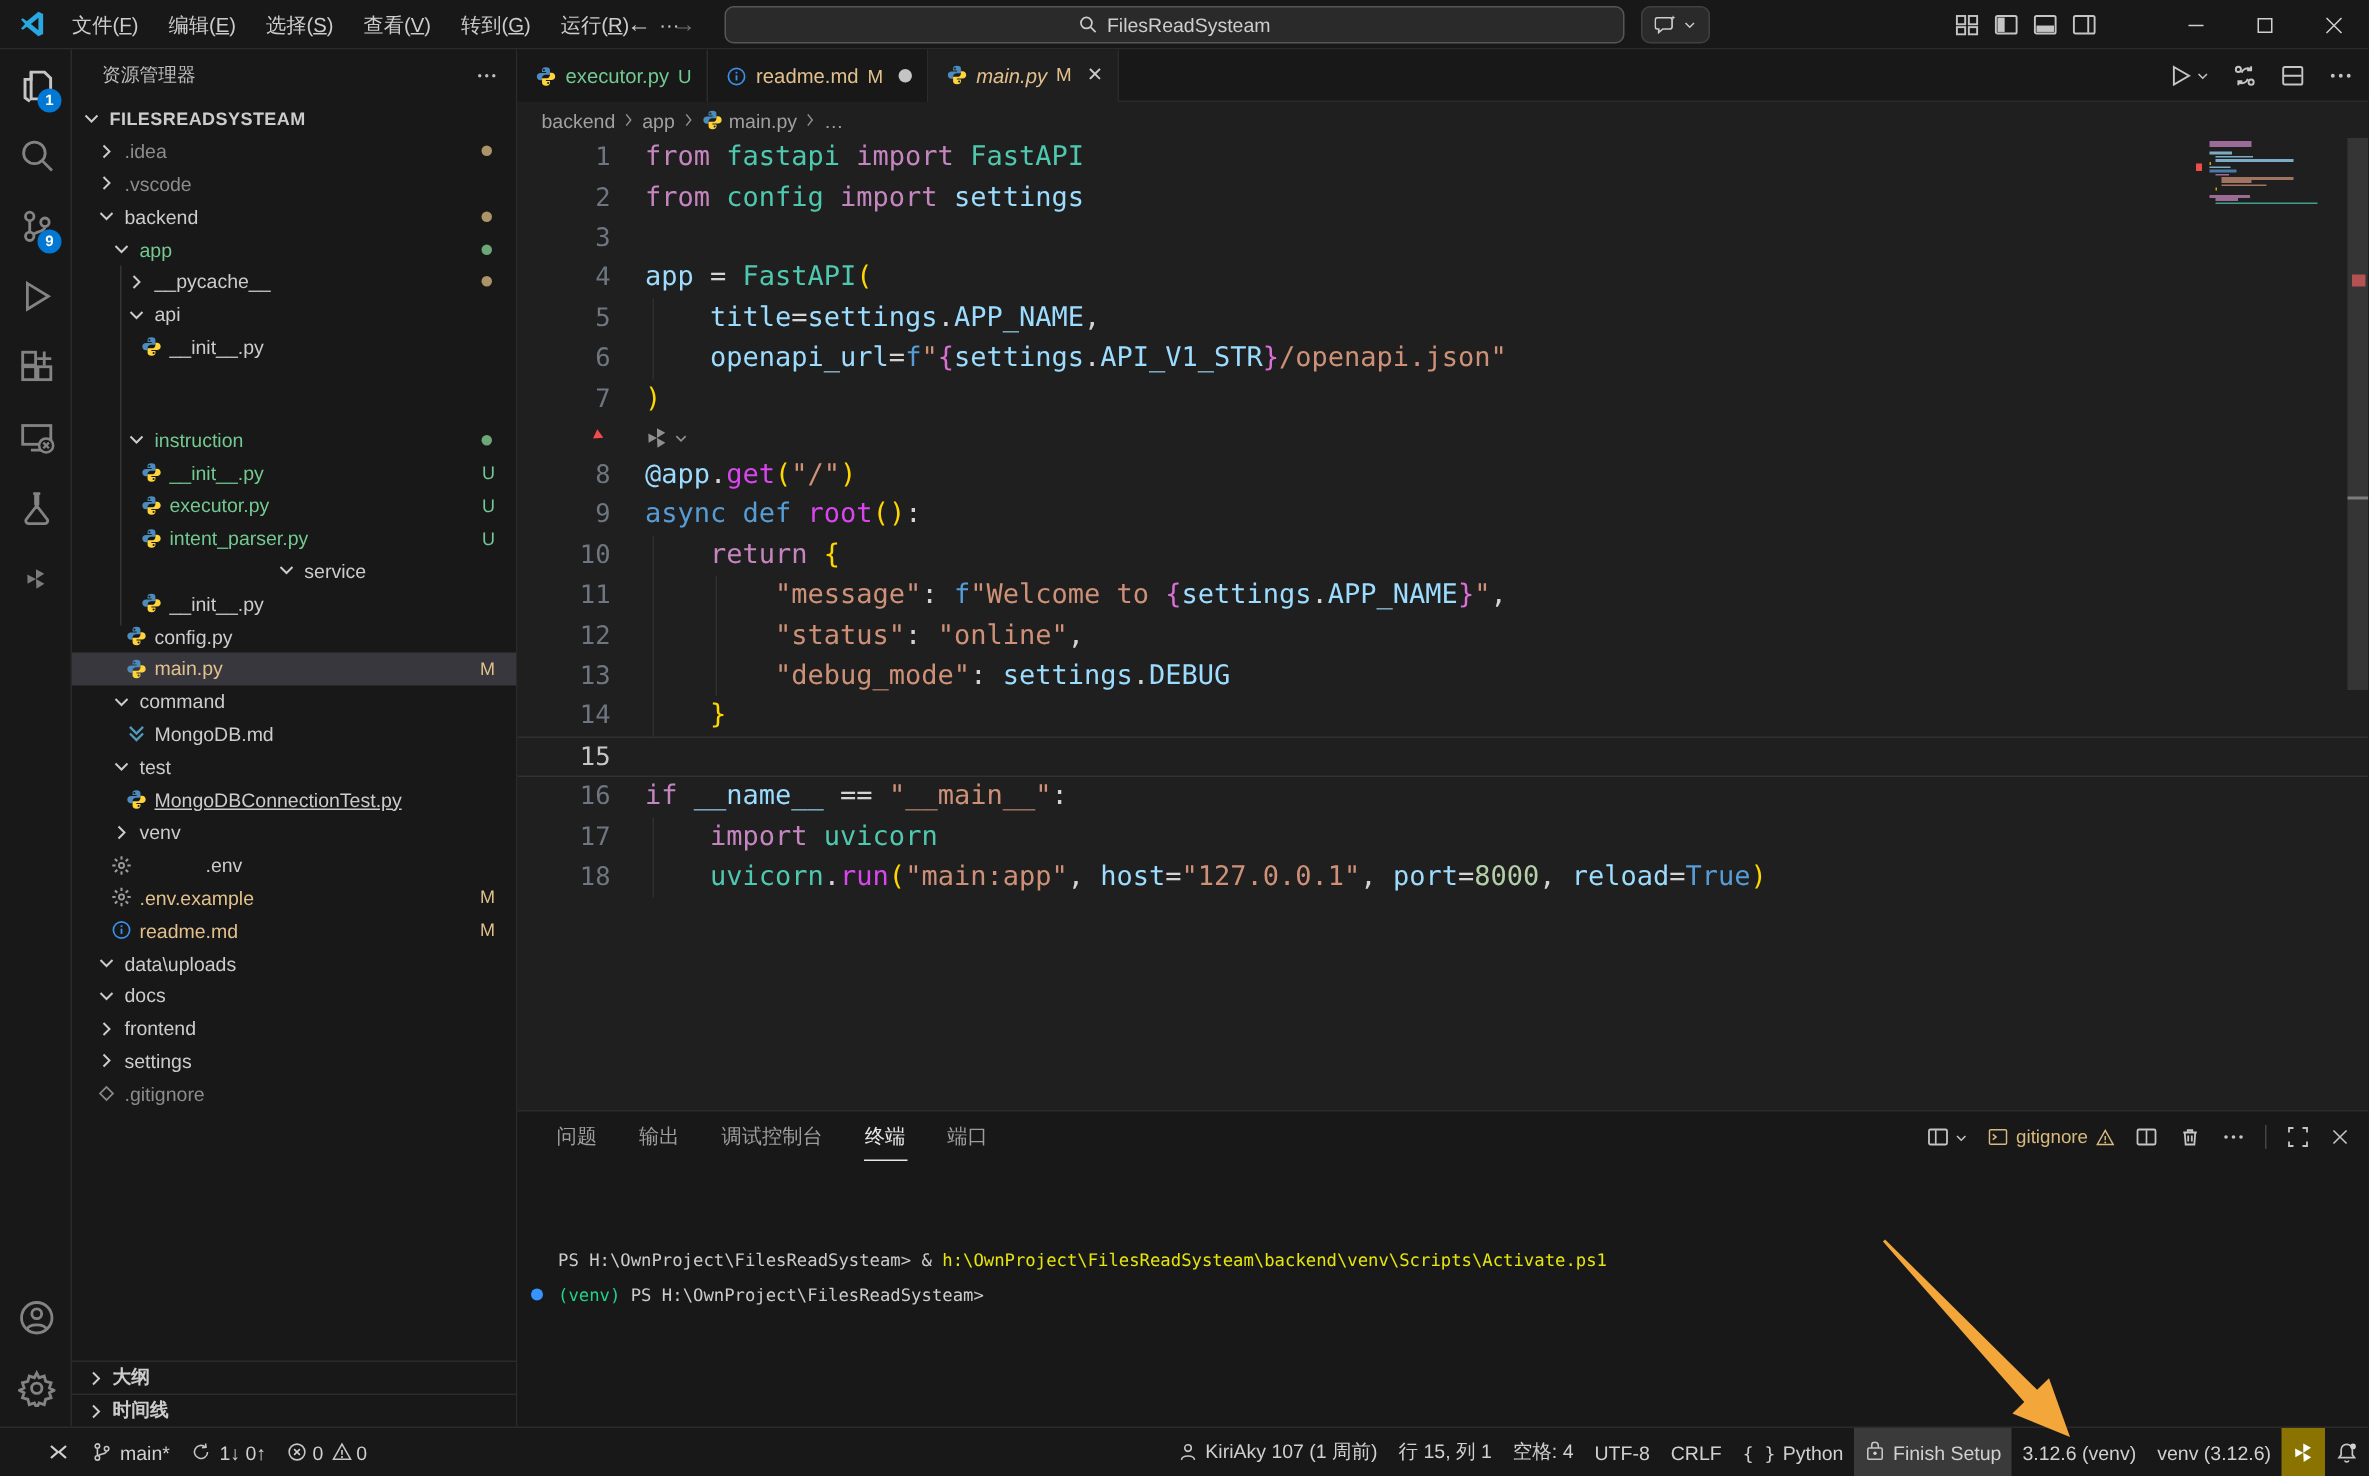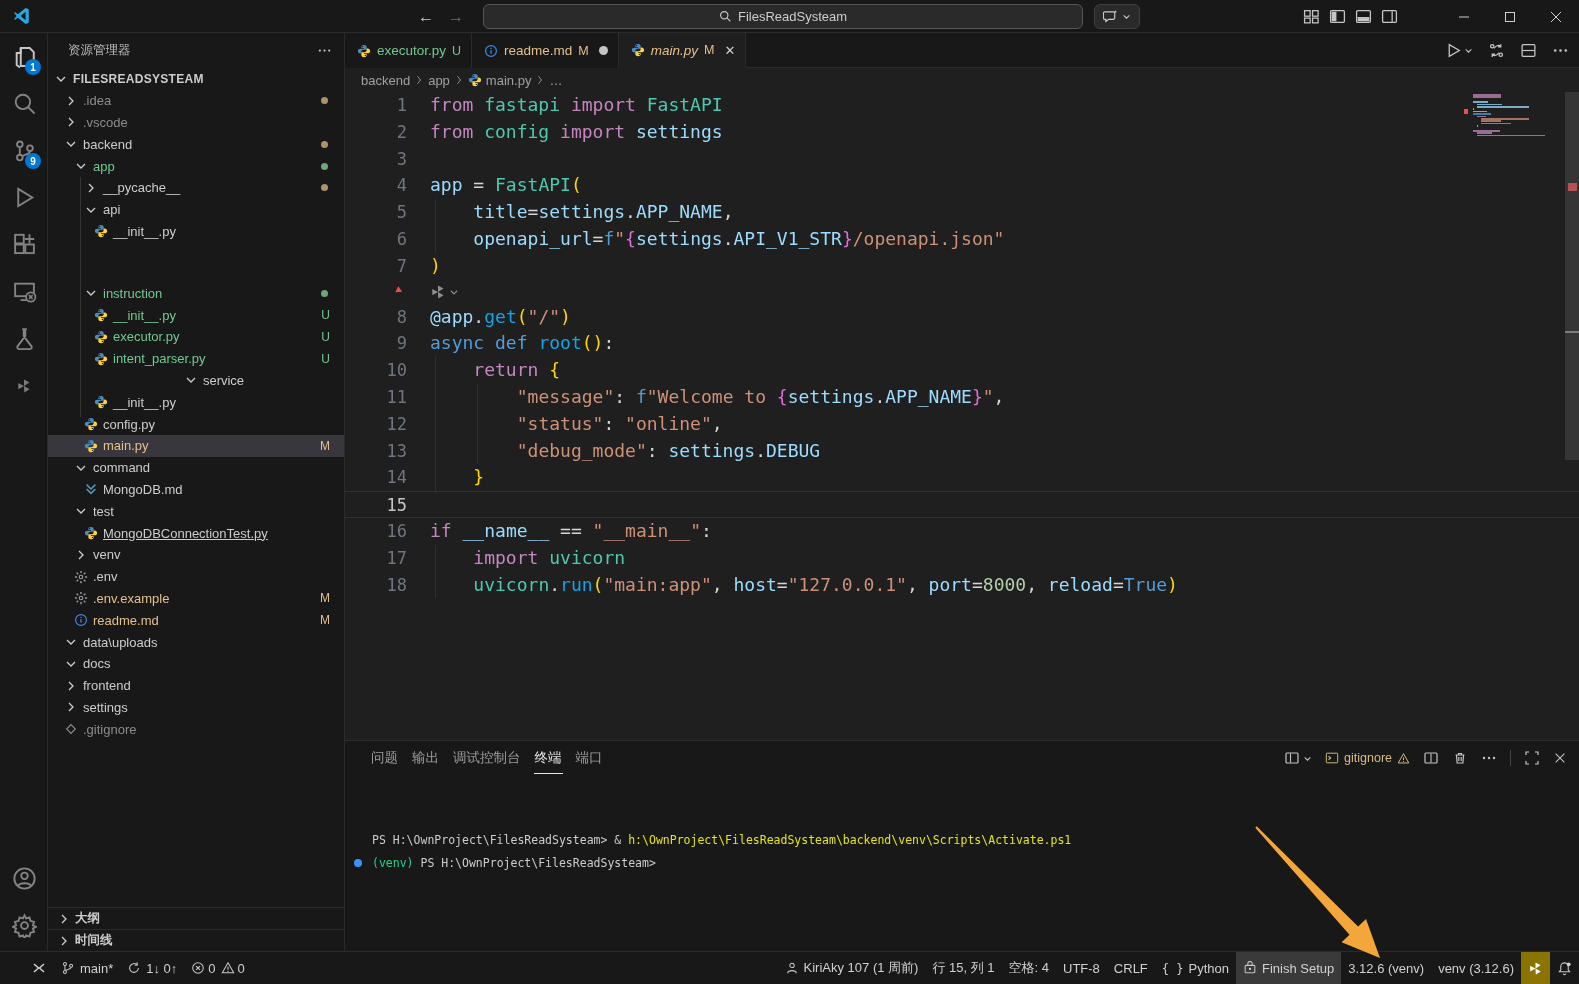--- a/index.html
+++ b/index.html
@@ -75,35 +75,35 @@
   
   #codearea { position:absolute; top:59px; left:0; right:0; bottom:211px; overflow:hidden;
               font-family:"DejaVu Sans Mono","Liberation Mono",monospace; font-size:18px; }
   .crow { position:absolute; left:0; right:0; height:26.8px; }
   .crow .ln { position:absolute; left:0; width:62px; text-align:right; color:#6e7681;
               font-size:17px; line-height:26.8px; }
   .crow .ct { position:absolute; left:85px; white-space:pre; line-height:26.8px; }
   .crow.cur { border-top:1px solid #313131; border-bottom:1px solid #313131; }
   .crow.cur .ln { color:#c6c6c6; }
   .tk-kw{color:#C586C0}.tk-kwb{color:#569CD6}.tk-cls{color:#4EC9B0}.tk-var{color:#9CDCFE}
-  .tk-fn{color:#0ea5e9}.tk-str{color:#CE9178}.tk-num{color:#B5CEA8}.tk-br{color:#FFD700}
+  .tk-fn{color:#d946ef}.tk-str{color:#CE9178}.tk-num{color:#B5CEA8}.tk-br{color:#FFD700}
   .tk-brp{color:#DA70D6}.tk-pun{color:#D4D4D4}
   .codelens { position:absolute; left:0; right:0; height:24px; display:flex; align-items:center; }
   .indent-guide { position:absolute; width:1px; background:#2f2f2f; }
   #minimap { position:absolute; top:0; }
   .mm-line { position:absolute; height:1.6px; opacity:.75; }
   #mm-red { position:absolute; width:4px; height:5px; background:#f14c4c; }
   #v-scroll { position:absolute; right:0; top:0; width:14px; height:368px; background:rgba(121,121,121,.25); }
   #ov-red { position:absolute; right:2px; top:91px; width:9px; height:8px; background:#b25252; }
   #ov-cur { position:absolute; right:0; top:239px; width:14px; height:2px; background:rgba(255,255,255,.35); }
 
   
   #panel { position:absolute; left:0; right:0; bottom:0; height:211px; background:#181818;
            border-top:1px solid #2b2b2b; }
-  #panel-tabs { position:absolute; left:25px; top:0; height:34px; display:flex; gap:12px; align-items:center; }
+  #panel-tabs { position:absolute; left:25px; top:0; height:34px; display:flex; gap:26px; align-items:center; }
   .ptab { color:#9d9d9d; font-size:13.5px; padding:6px 1px; cursor:default; }
   .ptab.active { color:#e7e7e7; border-bottom:1px solid #e7e7e7; }
   #panel-actions { position:absolute; right:12px; top:0; height:34px; display:flex; align-items:center; gap:13px; color:#cccccc; }
   .term-item { display:flex; align-items:center; gap:5px; color:#d7ba7d; font-size:12.5px; }
   .pa-divider { width:1px; height:16px; background:#444; }
   #terminal { position:absolute; left:0; right:0; top:34px; bottom:0;
               font-family:"DejaVu Sans Mono","Liberation Mono",monospace; font-size:11.5px; }
   .term-line { position:absolute; left:27px; height:23px; line-height:23px; white-space:pre; color:#cccccc; }
   .tt-t{color:#cccccc}.tt-y{color:#e5e510}.tt-g{color:#23d18b}
   .term-deco { position:absolute; left:9px; width:8px; height:8px; border-radius:50%; background:#3794ff; }
@@ -127,20 +127,29 @@
 <body>
 
 <div id="app">
 
   <div id="titlebar">
     <div id="vscode-logo">
       <svg width="18" height="18" viewBox="0 0 16 16">
         <path fill="#29a8e0" d="M11.2 0.8 L14 2.1 L14 13.9 L11.2 15.2 L4.3 9.6 L2 11.4 L0.9 10.6 L3.3 8 L0.9 5.4 L2 4.6 L4.3 6.4 Z M11.2 4.3 L6.8 8 L11.2 11.7 Z"></path>
       </svg>
     </div>
+    <nav id="menus">
+        <div class="menu-item">文件(<u>F</u>)</div>
+        <div class="menu-item">编辑(<u>E</u>)</div>
+        <div class="menu-item">选择(<u>S</u>)</div>
+        <div class="menu-item">查看(<u>V</u>)</div>
+        <div class="menu-item">转到(<u>G</u>)</div>
+        <div class="menu-item">运行(<u>R</u>)</div>
+        <div class="menu-item">···</div>
+      </nav>
     <div id="nav-arrows">
       <span class="nav-arrow">←</span>
       <span class="nav-arrow fwd">→</span>
     </div>
     <div id="searchbox">
       <svg width="13" height="13" viewBox="0 0 16 16">
           <circle cx="6.5" cy="6.5" r="4.5" fill="none" stroke="#cdcdcd" stroke-width="1.4"></circle>
           <line x1="10" y1="10" x2="14" y2="14" stroke="#cdcdcd" stroke-width="1.4"></line>
         </svg>
       <span>FilesReadSysteam</span>
@@ -472,21 +481,21 @@
             <span class="lbl">MongoDBConnectionTest.py</span>
           </div>
           <div class="trow" style="padding-left: 25px;">
             <span class="slot">
               <svg width="16" height="16" viewBox="0 0 16 16">
                 <polyline points="6,4 10,8 6,12" fill="none" stroke="#cccccc" stroke-width="1.3"></polyline>
               </svg>
             </span>
             <span class="lbl">venv</span>
           </div>
-          <div class="trow" style="padding-left: 25px;">
+          <div class="trow" style="padding-left: 25px; gap: 44px;">
             <span class="slot">
               <svg width="14" height="14" viewBox="0 0 16 16">
                 <circle cx="8" cy="8" r="2" fill="none" stroke="#9d9d9d" stroke-width="1.3"></circle>
                 <g stroke="#9d9d9d" stroke-width="1.6">
                   <line x1="8" y1="1" x2="8" y2="3.5"></line>
                   <line x1="8" y1="12.5" x2="8" y2="15"></line>
                   <line x1="1" y1="8" x2="3.5" y2="8"></line>
                   <line x1="12.5" y1="8" x2="15" y2="8"></line>
                   <line x1="3" y1="3" x2="4.8" y2="4.8"></line>
                   <line x1="11.2" y1="11.2" x2="13" y2="13"></line>

